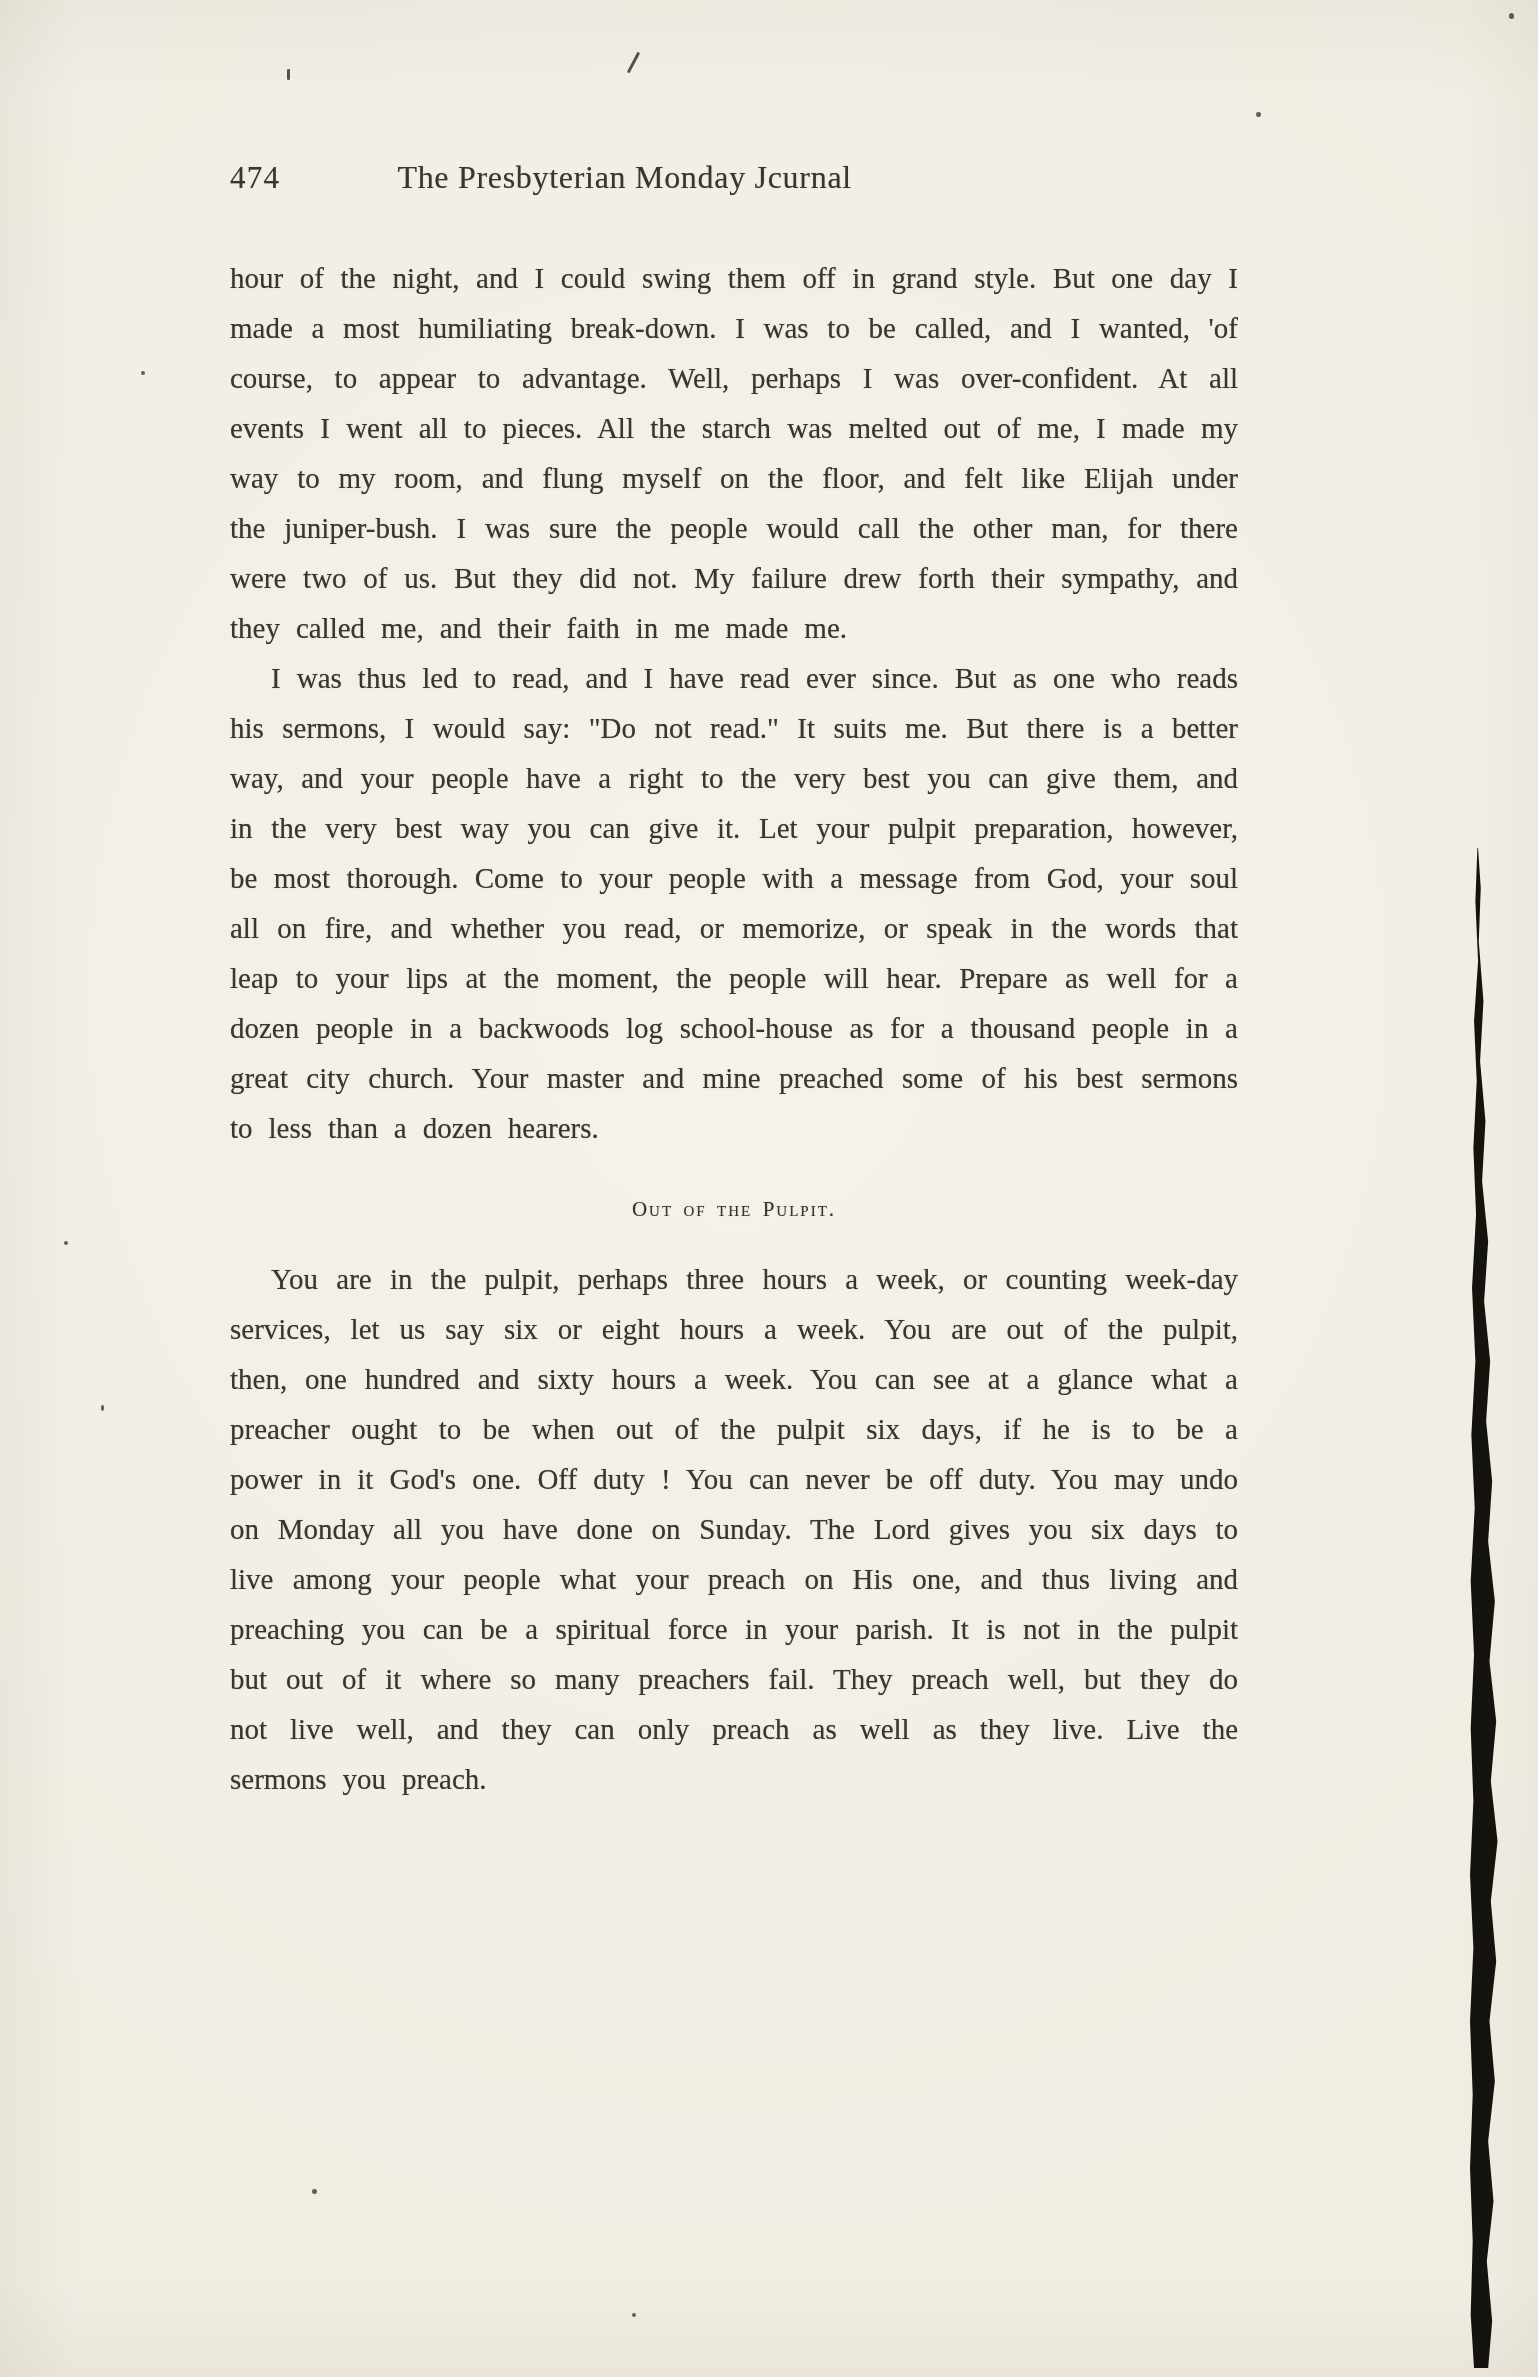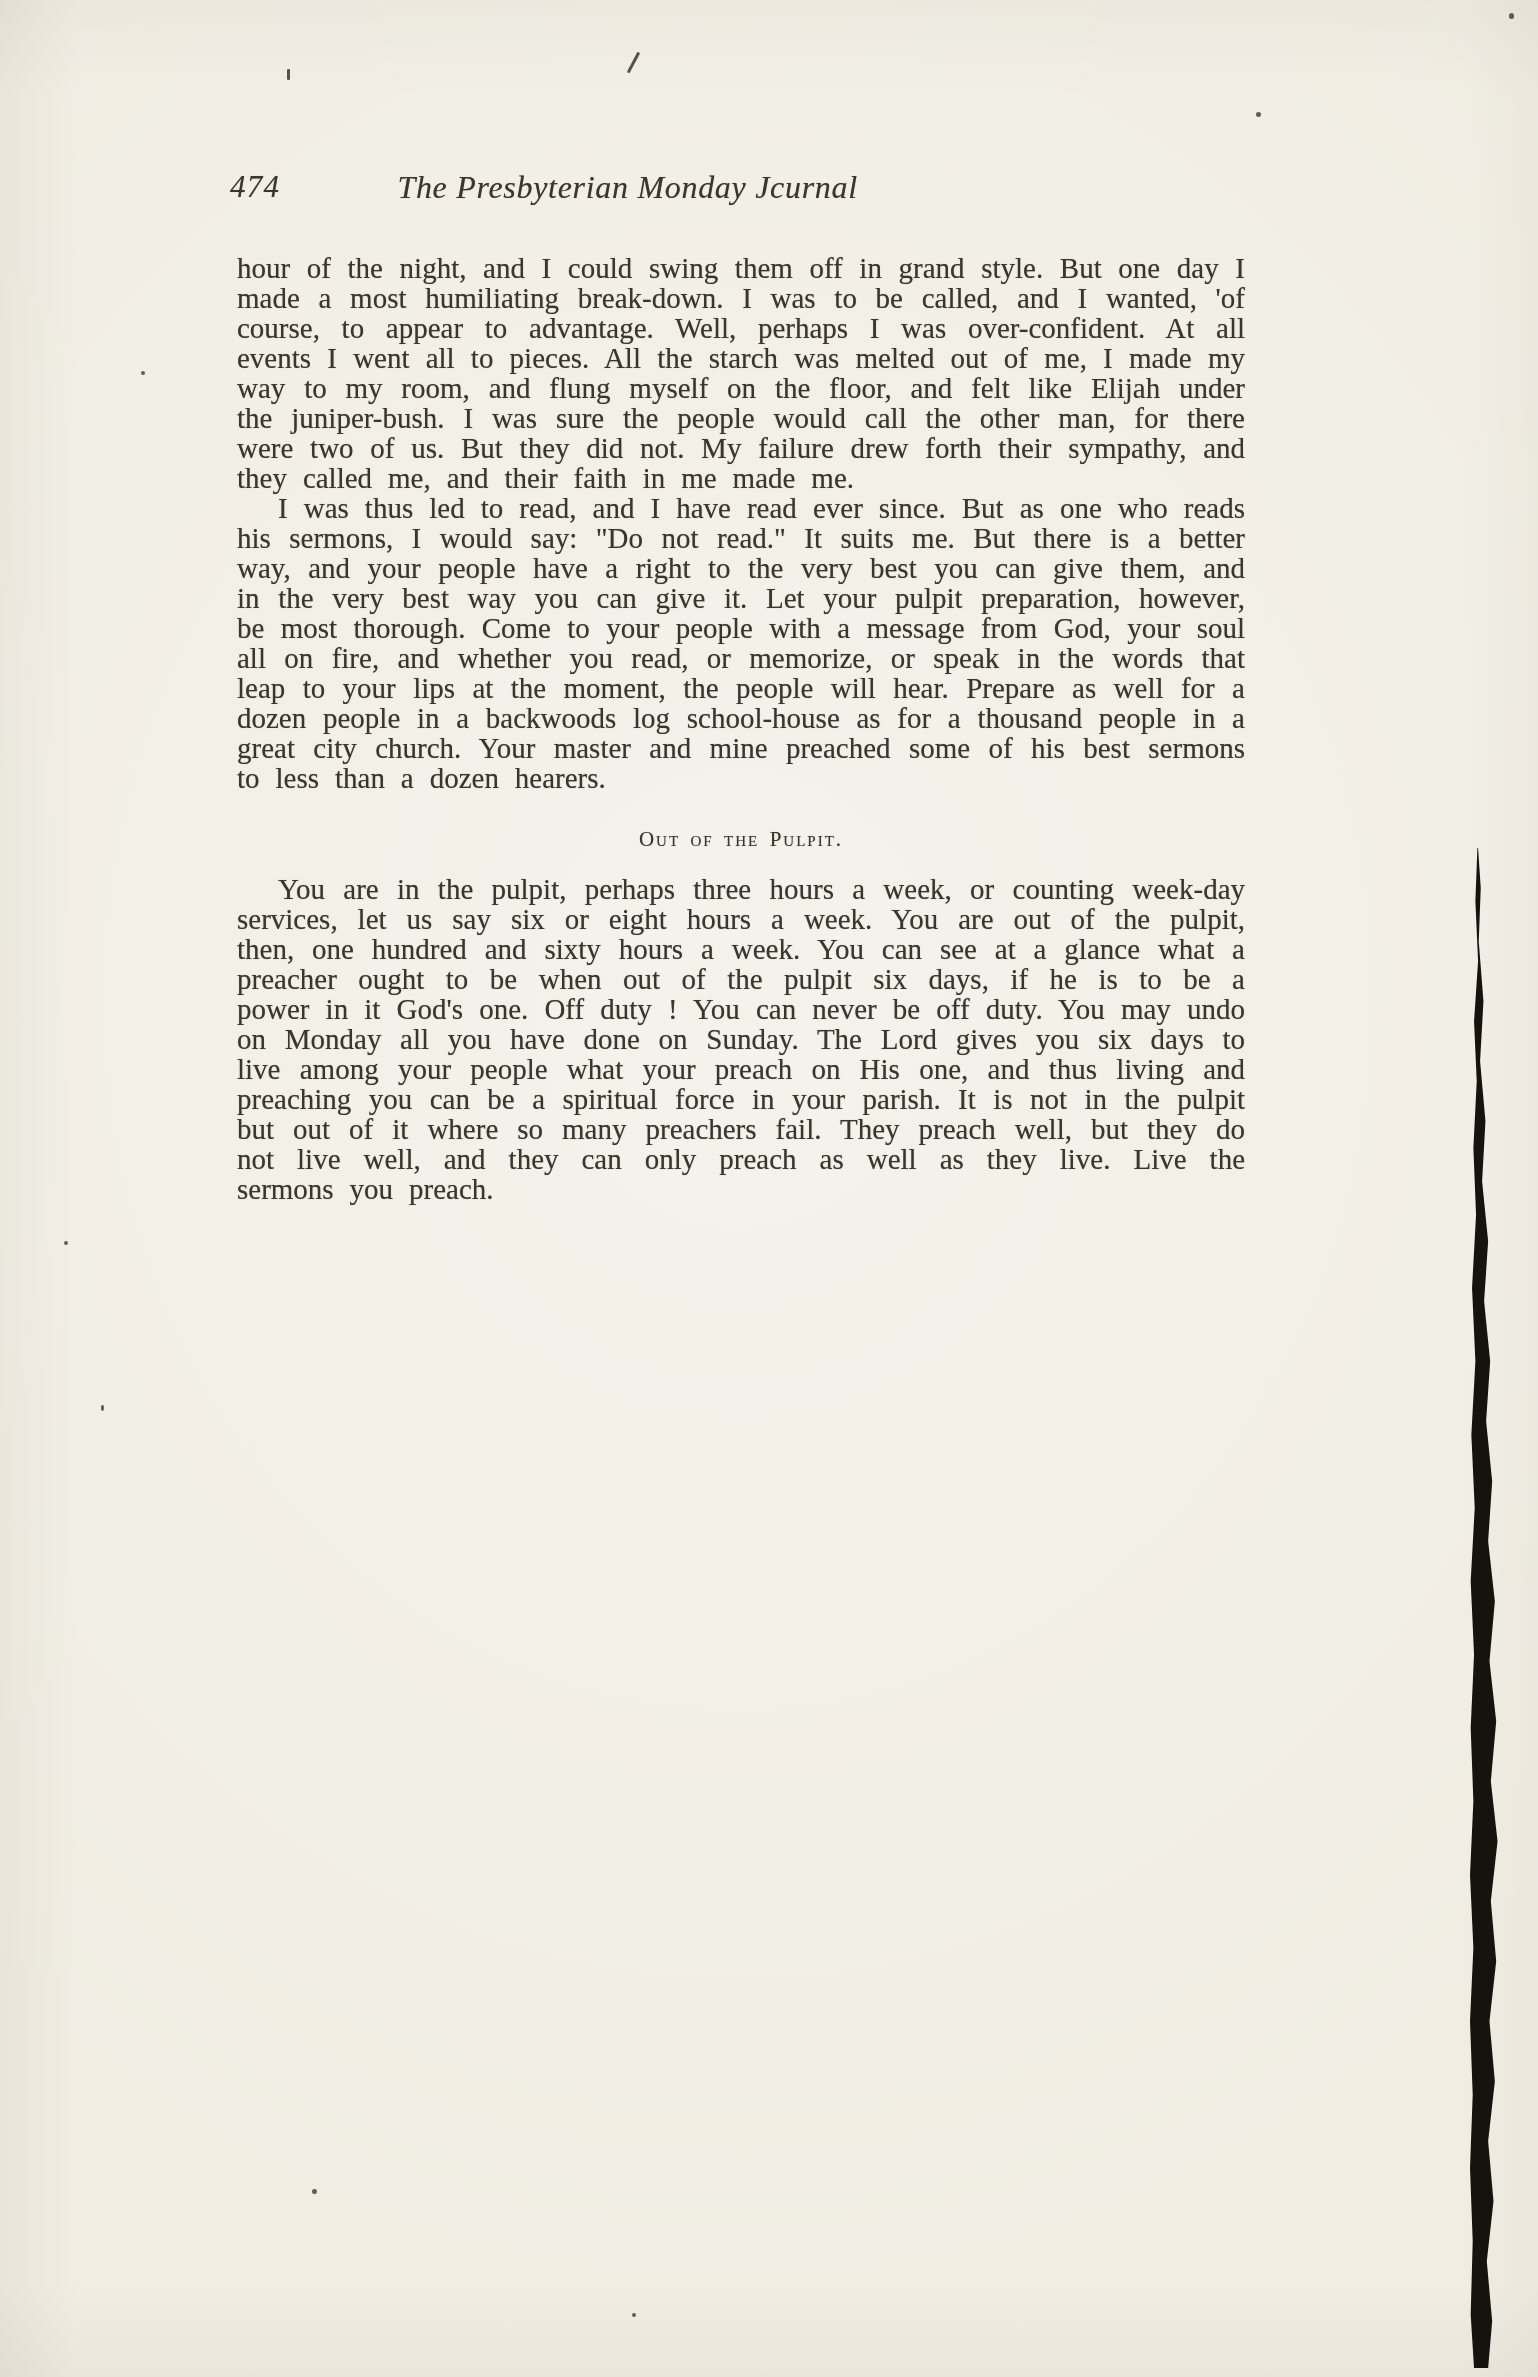--- a/index.html
+++ b/index.html
@@ -13,44 +13,43 @@
       radial-gradient(ellipse 130% 95% at 48% 42%, rgba(255,255,255,0.30), rgba(255,255,255,0) 60%),
       linear-gradient(90deg, rgba(120,110,88,0.07), rgba(120,110,88,0) 5%, rgba(120,110,88,0) 95%, rgba(120,110,88,0.05)),
       linear-gradient(180deg, rgba(120,110,88,0.05), rgba(120,110,88,0) 4%, rgba(120,110,88,0) 96%, rgba(120,110,88,0.06));
     font-family: "Liberation Serif", "DejaVu Serif", serif;
     color: var(--color-ink, #3a362c);
   }
 
   .page-header {
     position: absolute;
     left: 230px;
-    top: 169px;
+    top: 159px;
     width: 1008px;
     display: flex;
-    align-items: flex-start;
+    align-items: center;
     text-shadow: 0 0 0.8px rgba(56,52,44,0.45);
-    font-style: italic;
   }
   .page-number {
     font-size: 31px;
     letter-spacing: 1.3px;
   }
   .journal-title {
     font-size: 32px;
     margin-left: 117px;
     letter-spacing: 0.7px;
   }
 
   .text-block {
     position: absolute;
-    left: 237px;
+    left: 230px;
     top: 253px;
     width: 1008px;
     font-size: 29px;
-    line-height: 30px;
+    line-height: 50px;
     text-align: justify;
     word-spacing: 0.30em;
     text-shadow: 0 0 0.8px rgba(56,52,44,0.50);
   }
   .body-paragraph {
     margin: 0;
     text-indent: 41px;
   }
   .body-paragraph.no-indent { text-indent: 0; }
 

